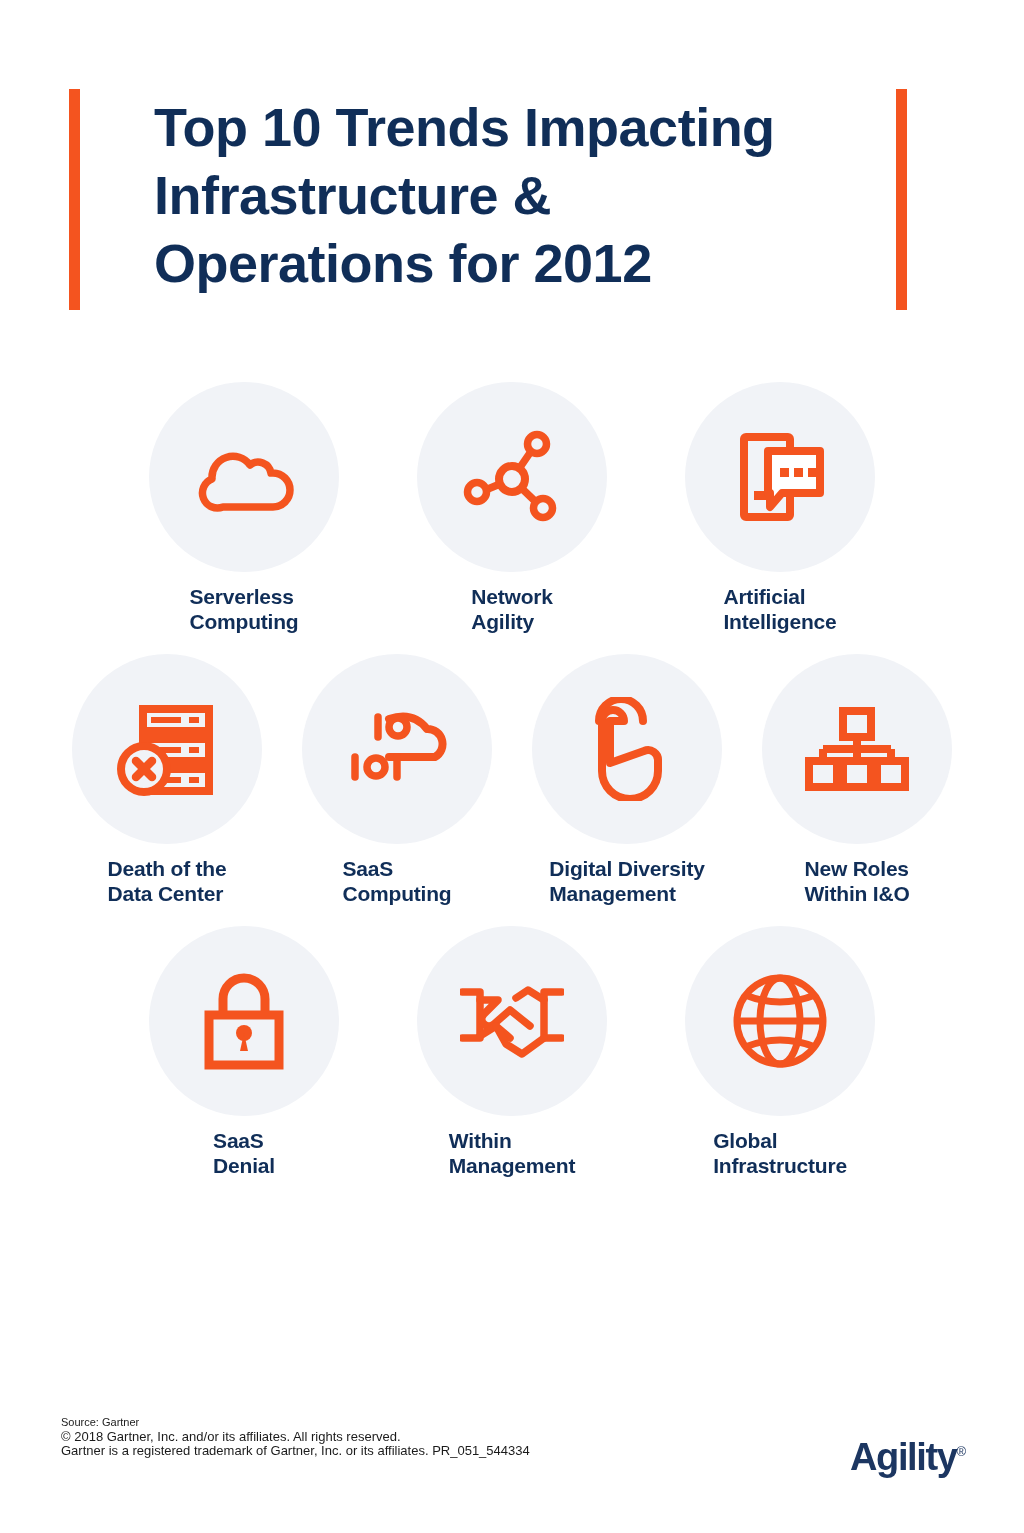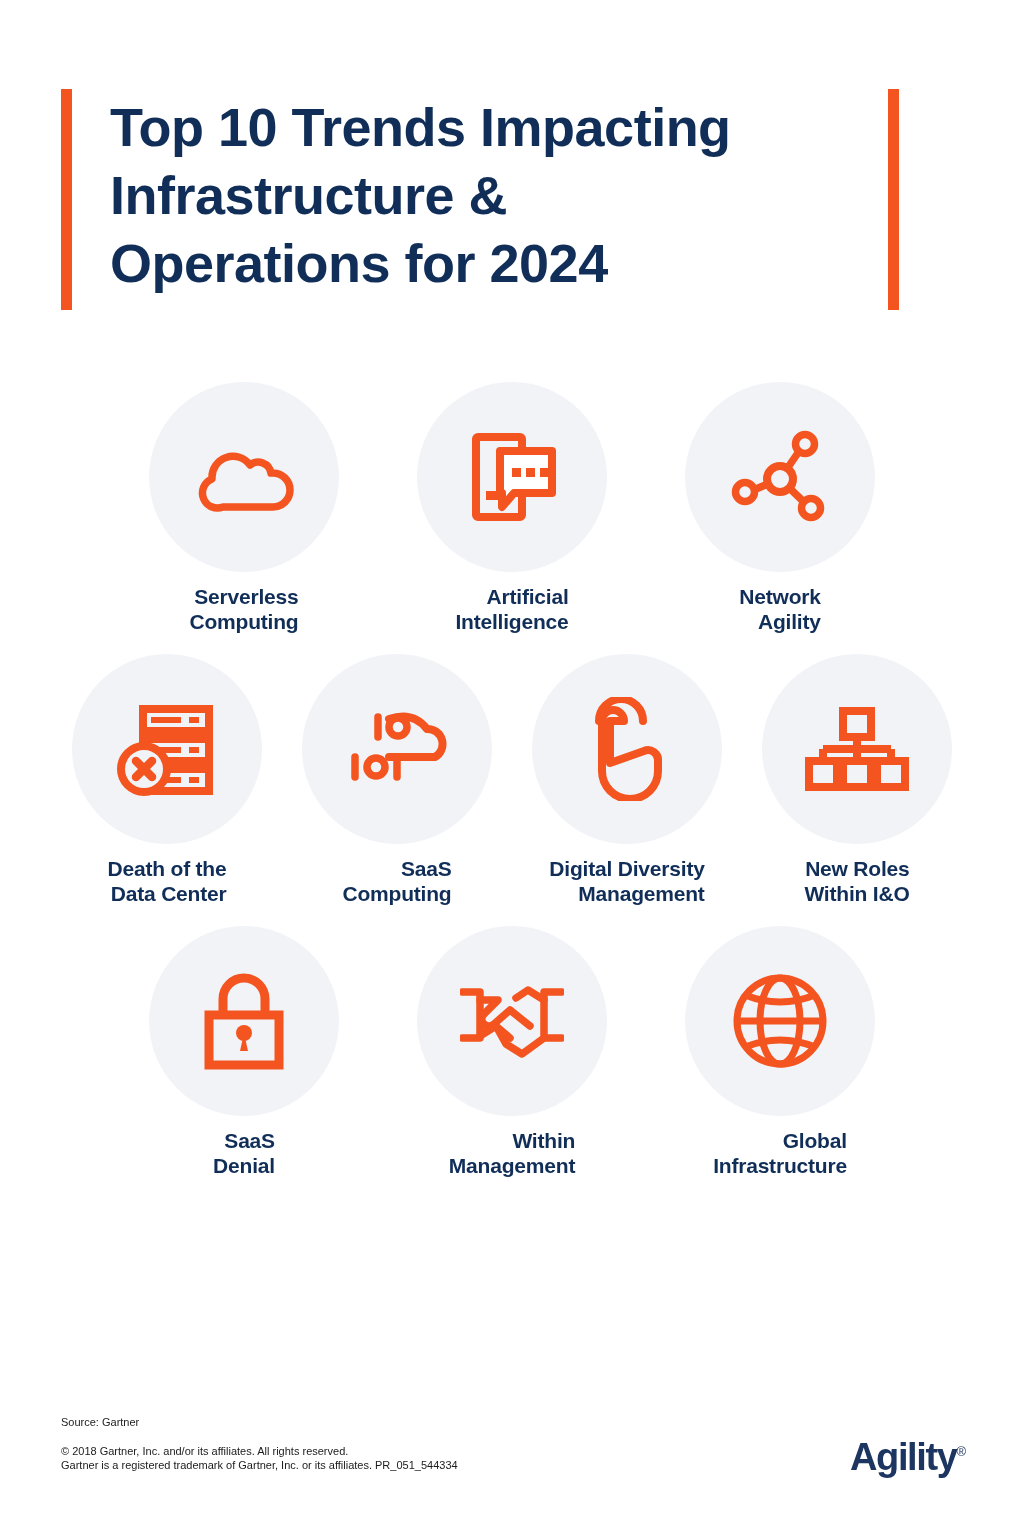--- a/index.html
+++ b/index.html
@@ -12,24 +12,25 @@
   .page {
     position:relative;
     width:1024px; height:1533px;
     background:#ffffff;
     overflow:hidden;
   }
 
   
   .title-block {
     position:absolute;
-    left:61px; top:89px;
+    left:69px; top:89px;
     width:838px; height:221px;
     display:flex;
     align-items:stretch;
+    gap:36px;
   }
   .rule {
     width:11px;
     background:#f4541f;
     flex:0 0 11px;
   }
   .title-text {
     flex:1 1 auto;
     padding-left:38px;
     padding-top:4px;
@@ -68,21 +69,21 @@
     width:190px; height:190px;
     border-radius:50%;
     background:#f1f3f7;
     display:flex;
     align-items:center;
     justify-content:center;
   }
   .trend .disc svg { display:block; }
   .trend .caption {
     margin-top:12px;
-    text-align:right;
+    text-align:left;
     color:#102e58;
     font-weight:bold;
     font-size:21px;
     line-height:25px;
     letter-spacing:-0.2px;
   }
   .trend .caption .l2 { display:block; }
 
   
   .url {
@@ -99,22 +100,21 @@
     position:absolute;
     left:61px; top:1415px;
     width:620px;
   }
   .footer .src {
     font-size:11px;
     color:#1b1b1b;
     line-height:15px;
   }
   .footer .legal {
-    margin-top:14px;
-    font-size:11px;
+    font-size:13px;
     color:#1b1b1b;
     line-height:14px;
   }
   .logo {
     position:absolute;
     right:58px; top:1436px;
     font-size:38px;
     font-weight:bold;
     color:#1c3661;
     letter-spacing:-1.4px;
@@ -129,81 +129,81 @@
 </head>
 <body>
 
 <div class="page">
 
   <div class="title-block">
     <div class="rule"></div>
     <div class="title-text">
       <div class="title-line">Top 10 Trends Impacting</div>
       <div class="title-line">Infrastructure &amp;</div>
-      <div class="title-line">Operations for 2024</div>
+      <div class="title-line">Operations for 2012</div>
     </div>
     <div class="rule"></div>
   </div>
 
   <div class="trend-rows">
 
     <div class="trend-row row-1">
 
       <div class="trend">
         <div class="disc">
           <span>
             <svg width="108" height="80" viewBox="0 0 108 80">
               <path d="M33 70 H83 a17 17 0 0 0 0-34 q-1 0-2 .1 A13 13 0 0 0 60 28 A21 21 0 0 0 22 41 v1 A15 15 0 0 0 33 70 Z" fill="none" stroke="#f4541f" stroke-width="7.5" stroke-linejoin="round" stroke-linecap="round"></path>
             </svg>
           </span>
         </div>
         <div class="caption">
           <span>Serverless</span>
           <span class="l2">Computing</span>
+        </div>
+      </div>
+
+      <div class="trend">
+        <div class="disc">
+          <span>
+            <svg width="102" height="96" viewBox="0 0 102 96">
+              <g fill="none" stroke="#f4541f" stroke-width="7.5" stroke-linecap="round">
+                <line x1="51" y1="50" x2="73" y2="18"></line>
+                <line x1="51" y1="50" x2="22" y2="62"></line>
+                <line x1="51" y1="50" x2="78" y2="76"></line>
+              </g>
+              <circle cx="51" cy="50" r="13" fill="#f1f3f7" stroke="#f4541f" stroke-width="8"></circle>
+              <circle cx="76" cy="15" r="9.5" fill="#f1f3f7" stroke="#f4541f" stroke-width="7.5"></circle>
+              <circle cx="16" cy="63" r="9.5" fill="#f1f3f7" stroke="#f4541f" stroke-width="7.5"></circle>
+              <circle cx="82" cy="79" r="9.5" fill="#f1f3f7" stroke="#f4541f" stroke-width="7.5"></circle>
+            </svg>
+          </span>
+        </div>
+        <div class="caption">
+          <span>Network</span>
+          <span class="l2">Agility</span>
         </div>
       </div>
 
       <div class="trend">
         <div class="disc">
           <span>
             <svg width="100" height="100" viewBox="0 0 100 100">
               <rect x="14" y="10" width="46" height="80" rx="2" fill="none" stroke="#f4541f" stroke-width="8"></rect>
               <rect x="24" y="64" width="22" height="9" fill="#f4541f"></rect>
               <path d="M38 24 H90 V66 H52 L40 80 V66 H38 Z" fill="#ffffff" stroke="#f4541f" stroke-width="8" stroke-linejoin="round"></path>
               <rect x="50" y="41" width="9" height="9" fill="#f4541f"></rect>
               <rect x="64" y="41" width="9" height="9" fill="#f4541f"></rect>
               <rect x="78" y="41" width="9" height="9" fill="#f4541f"></rect>
             </svg>
           </span>
         </div>
         <div class="caption">
           <span>Artificial</span>
           <span class="l2">Intelligence</span>
-        </div>
-      </div>
-
-      <div class="trend">
-        <div class="disc">
-          <span>
-            <svg width="102" height="96" viewBox="0 0 102 96">
-              <g fill="none" stroke="#f4541f" stroke-width="7.5" stroke-linecap="round">
-                <line x1="51" y1="50" x2="73" y2="18"></line>
-                <line x1="51" y1="50" x2="22" y2="62"></line>
-                <line x1="51" y1="50" x2="78" y2="76"></line>
-              </g>
-              <circle cx="51" cy="50" r="13" fill="#f1f3f7" stroke="#f4541f" stroke-width="8"></circle>
-              <circle cx="76" cy="15" r="9.5" fill="#f1f3f7" stroke="#f4541f" stroke-width="7.5"></circle>
-              <circle cx="16" cy="63" r="9.5" fill="#f1f3f7" stroke="#f4541f" stroke-width="7.5"></circle>
-              <circle cx="82" cy="79" r="9.5" fill="#f1f3f7" stroke="#f4541f" stroke-width="7.5"></circle>
-            </svg>
-          </span>
-        </div>
-        <div class="caption">
-          <span>Network</span>
-          <span class="l2">Agility</span>
         </div>
       </div>
 
     </div>
 
     <div class="trend-row row-2">
 
       <div class="trend">
         <div class="disc">
           <span>

